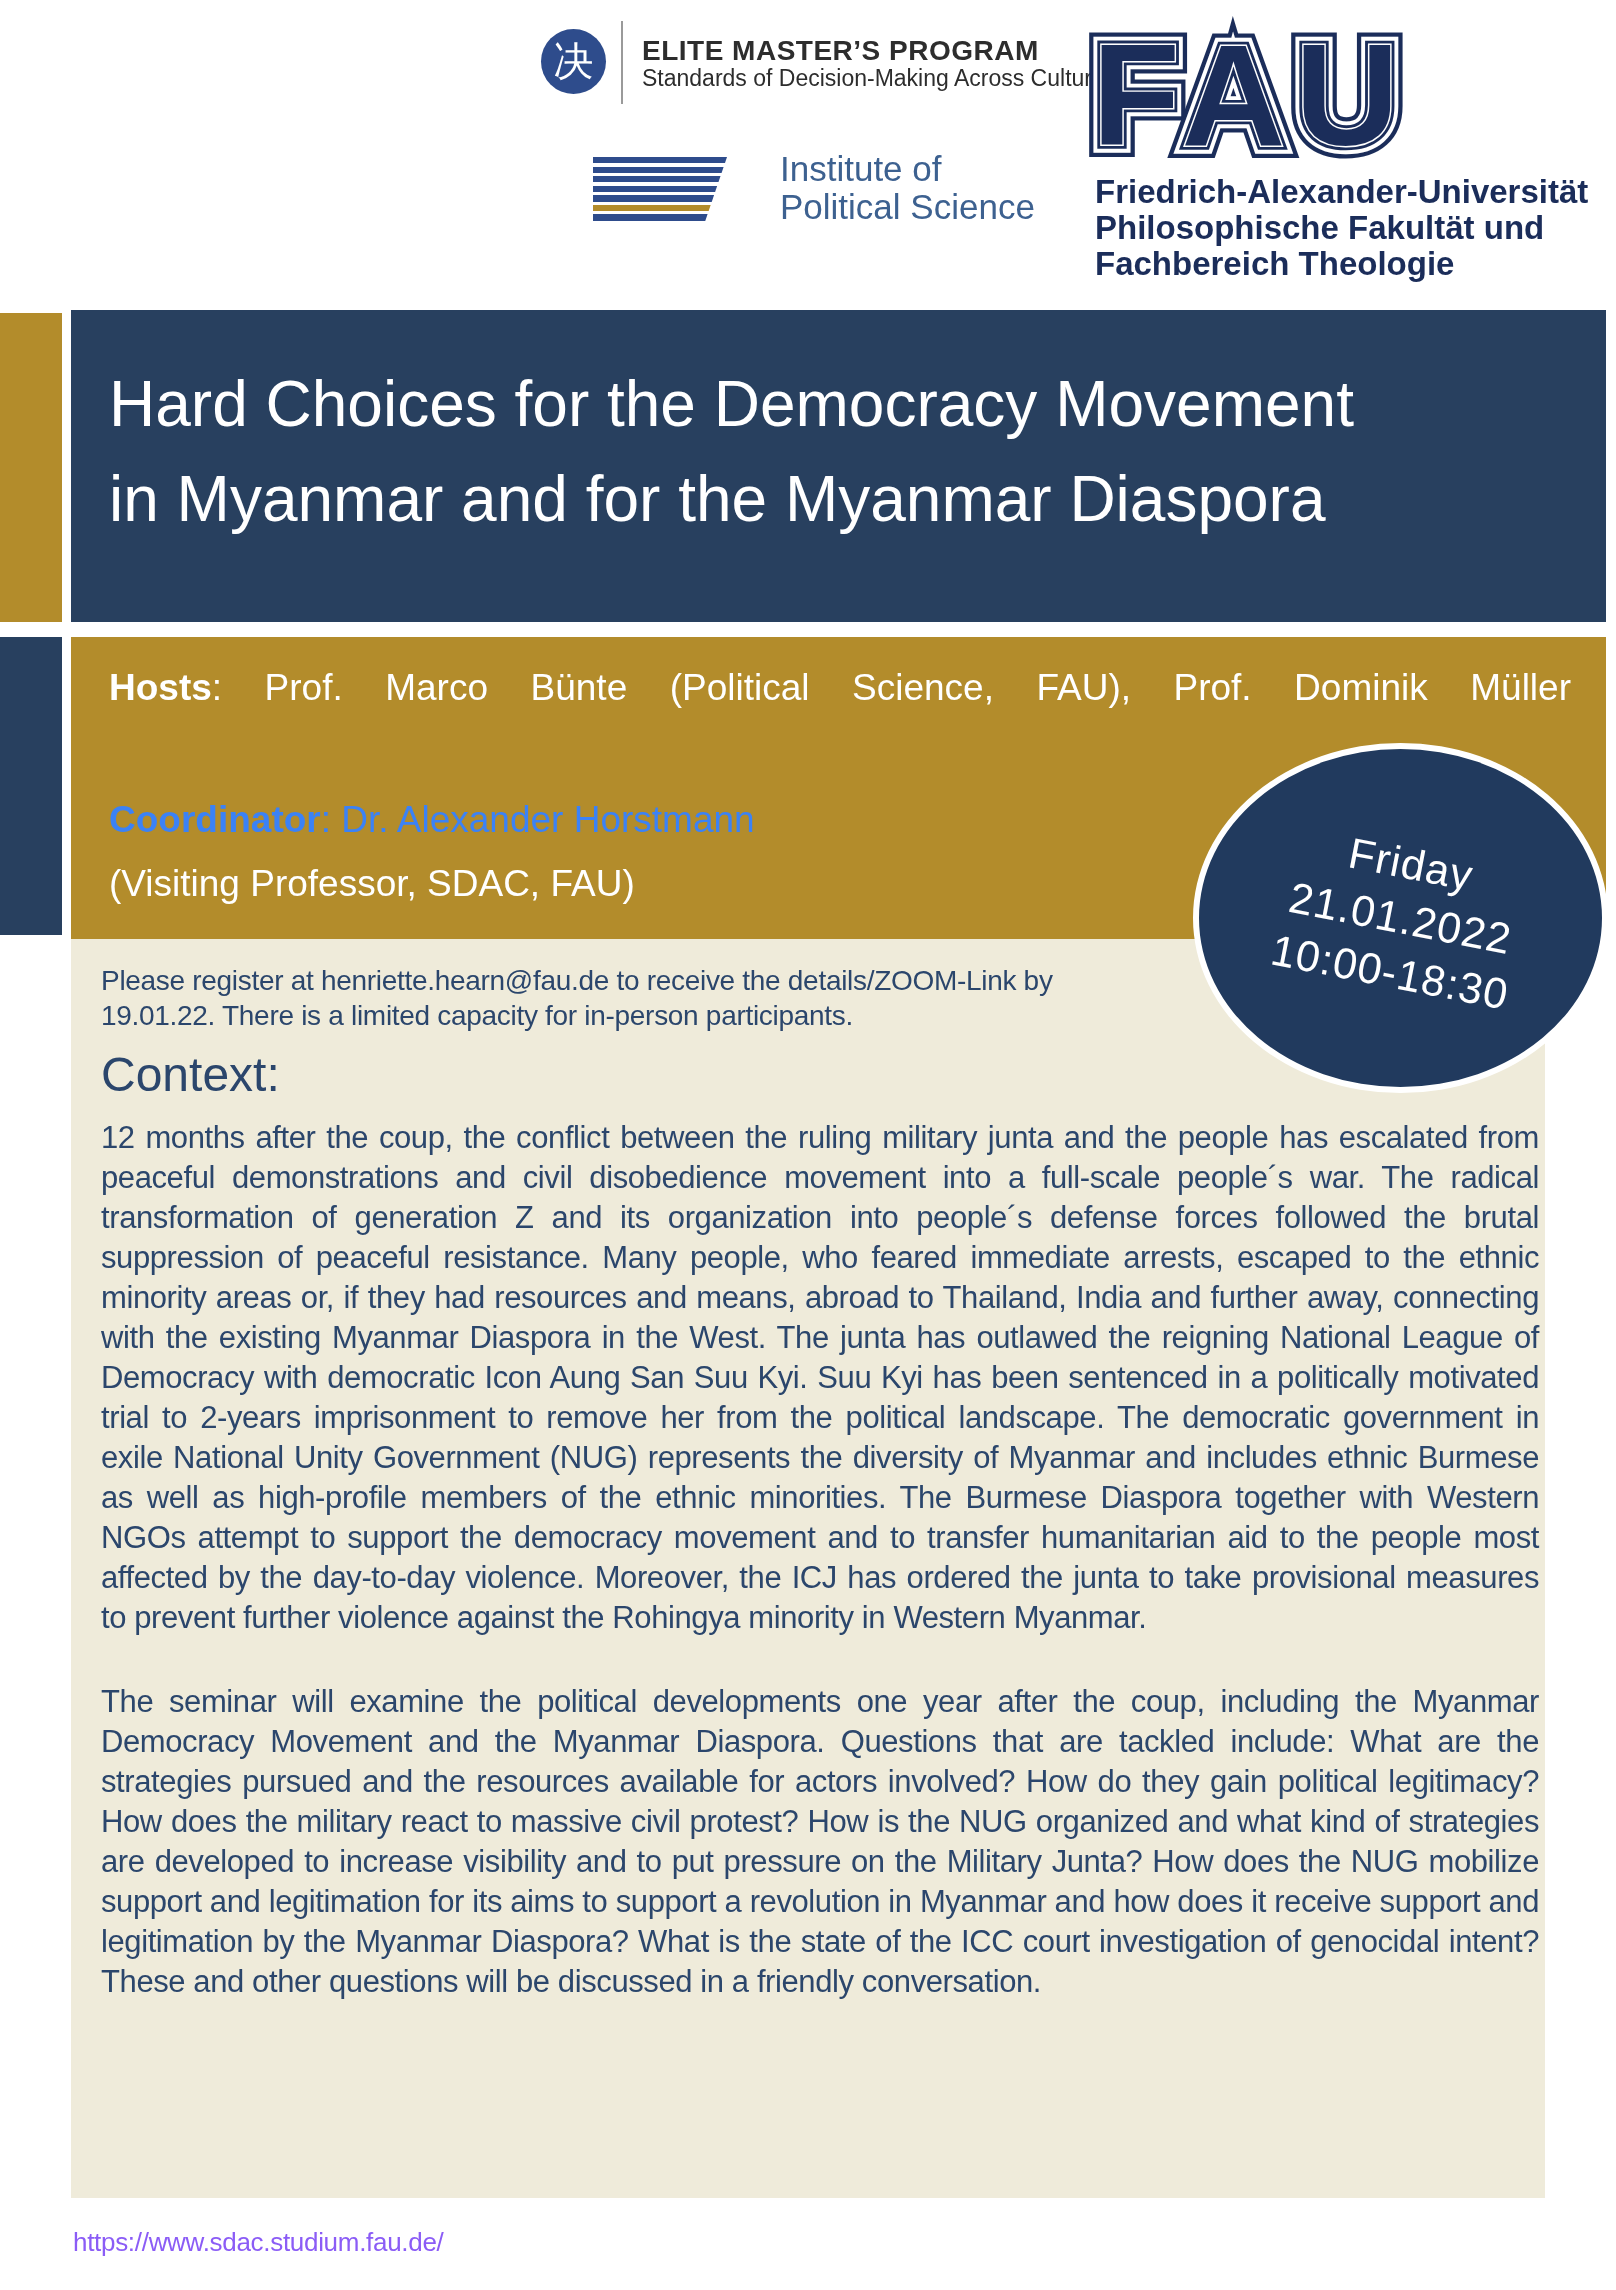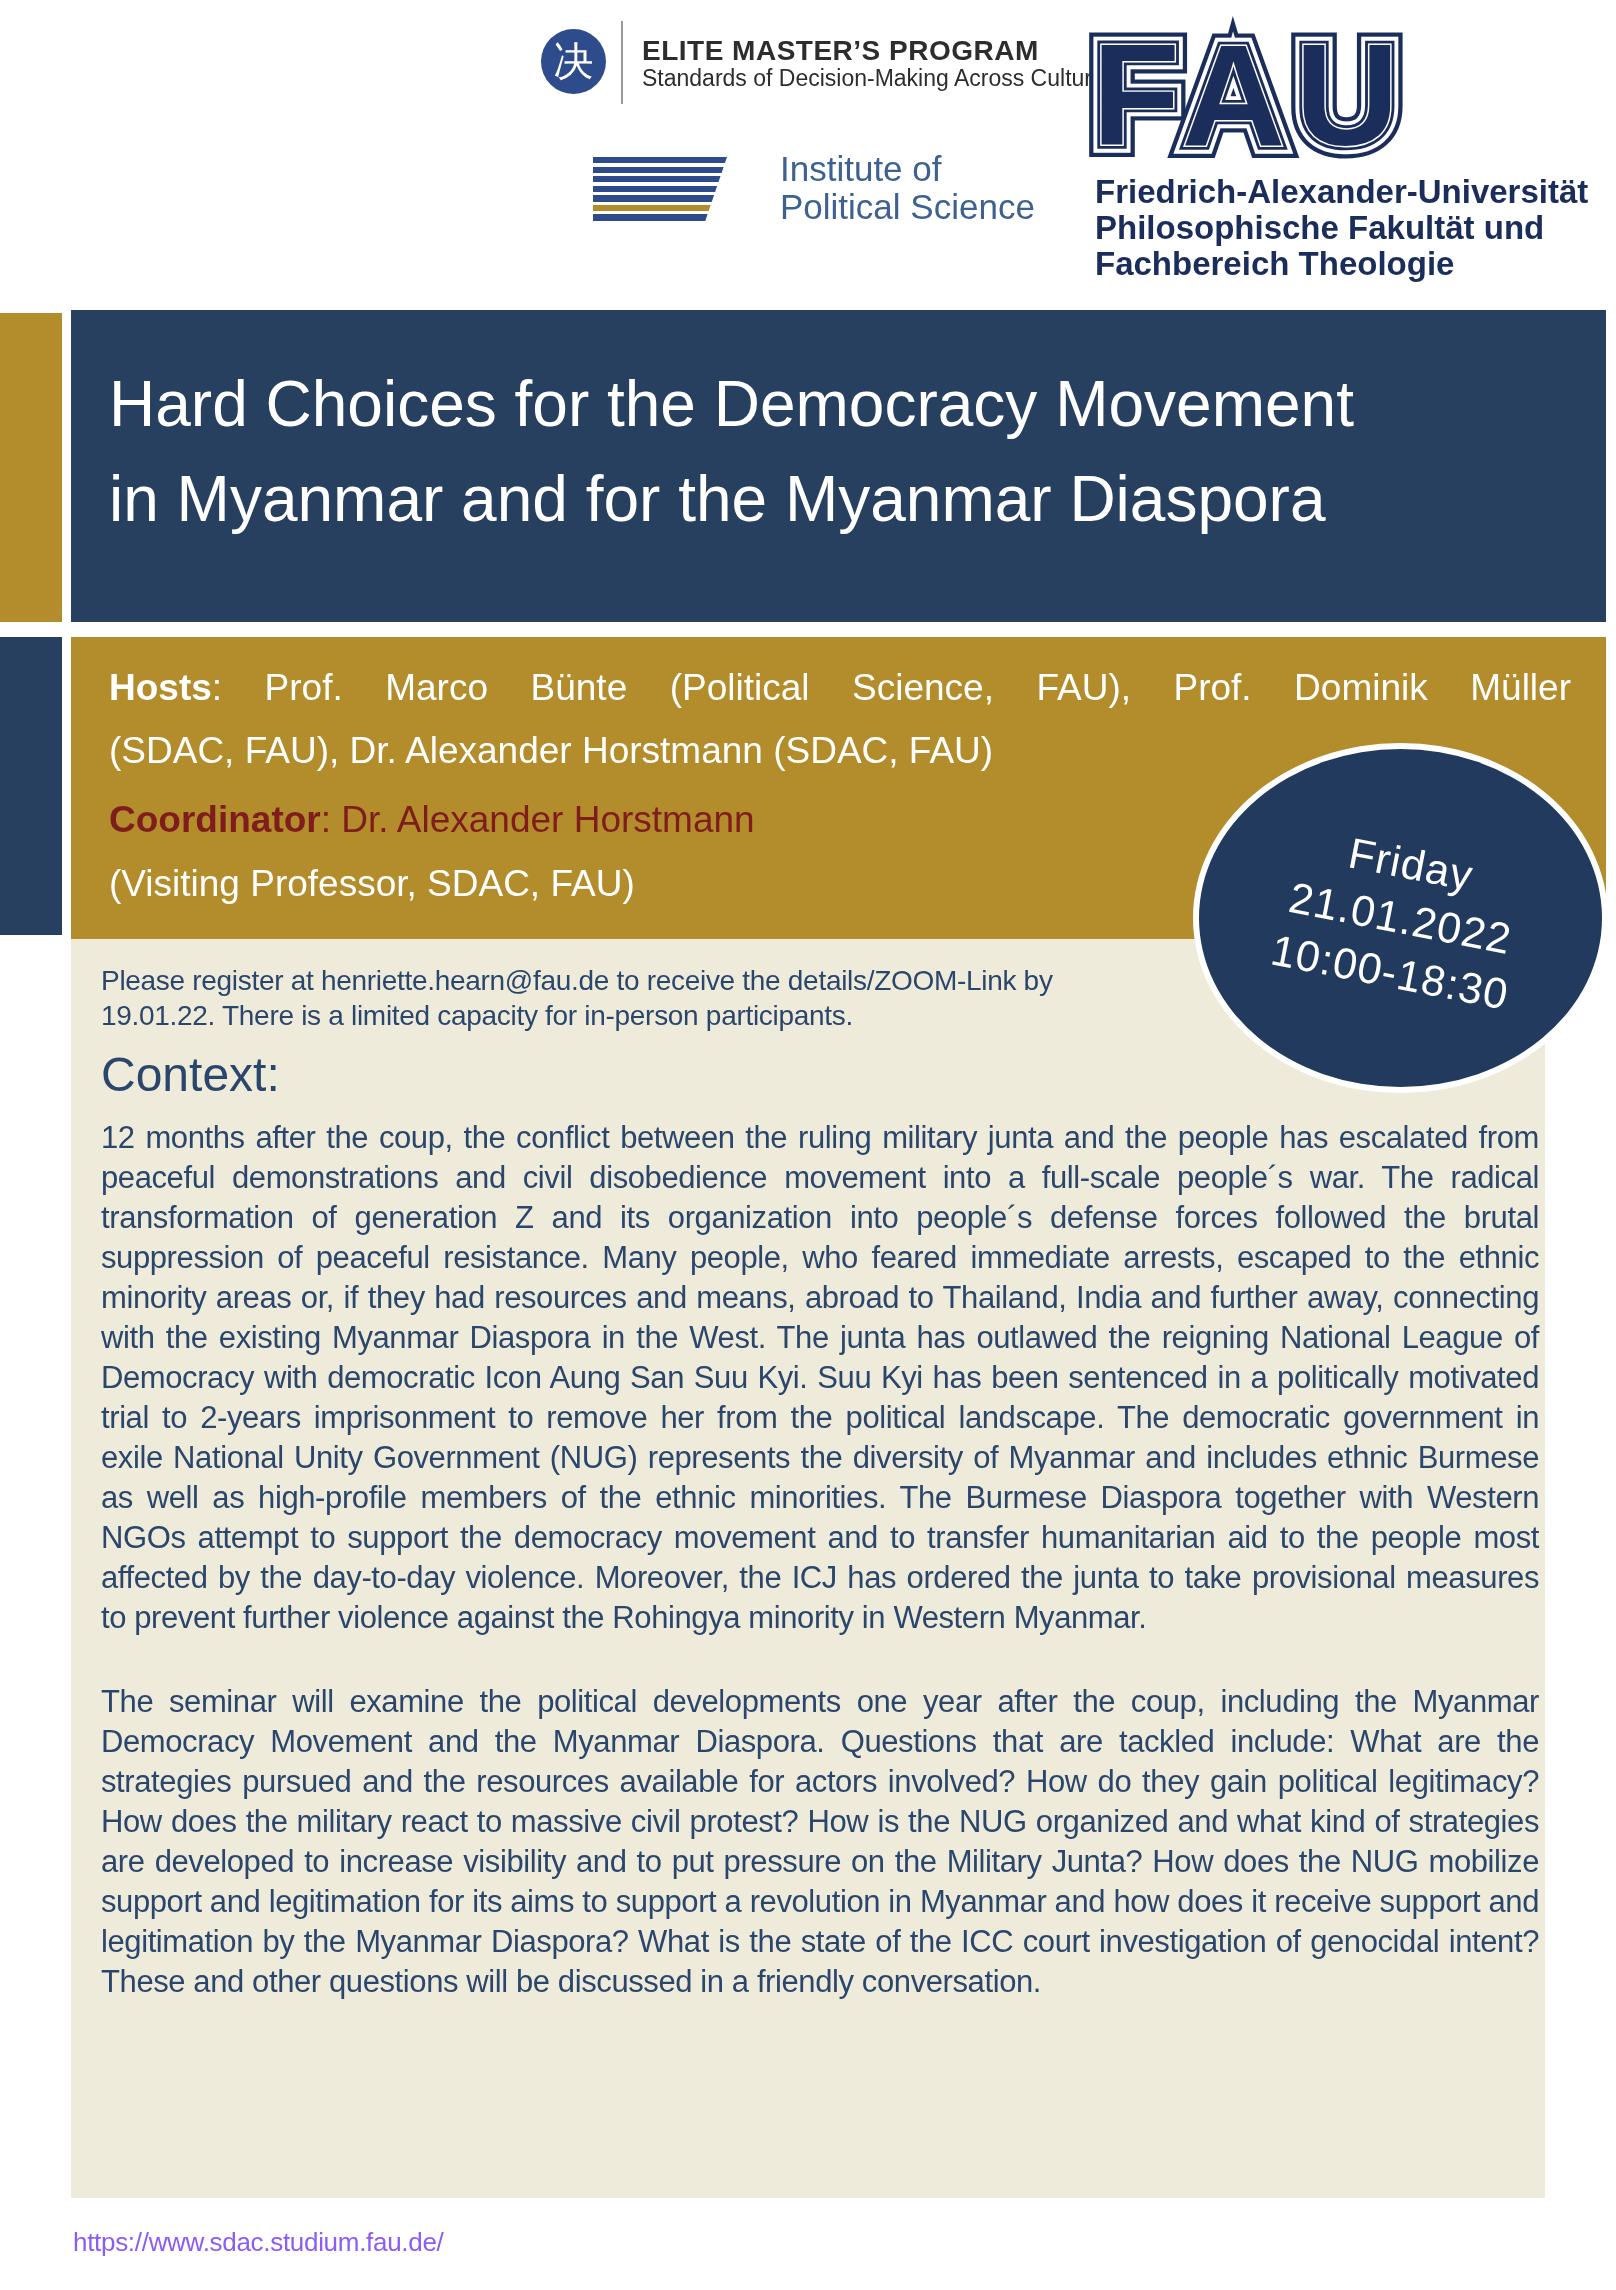--- a/index.html
+++ b/index.html
@@ -35,21 +35,21 @@
   .title-box{left:71px;top:310px;width:1535px;height:312px;background:#28405f;}
   .title-text{left:109px;top:357px;width:1441px;color:#ffffff;font-size:64px;line-height:95px;}
   .title-text span{display:block;white-space:nowrap;}
 
   
   .hosts-stripe{left:0;top:637px;width:62px;height:298px;background:#28405f;}
   .hosts-box{left:71px;top:637px;width:1535px;height:302px;background:#b38c2b;}
   .hosts-par{left:109px;top:656px;width:1462px;color:#ffffff;font-size:37px;line-height:63px;}
   .hosts-par .line{display:block;}
   .hosts-par .justify-last{text-align:justify;text-align-last:justify;}
-  .coordinator{left:109px;top:799px;color:#7f1d1d;font-size:37px;white-space:nowrap;}
+  .coordinator{left:109px;top:799px;color:#3b82f6;font-size:37px;white-space:nowrap;}
   .visiting{left:109px;top:863px;color:#ffffff;font-size:37px;white-space:nowrap;}
   .hosts-par b,.coordinator b{font-weight:bold;}
 
   
   .date-badge{
     left:1193px;top:743px;width:415px;height:350px;box-sizing:border-box;
     background:#213a5e;border:6.7px solid #ffffff;border-radius:50%;z-index:5;
   }
   .date-badge .rot{
     width:100%;height:100%;display:flex;align-items:center;justify-content:center;
@@ -117,21 +117,20 @@
   <div class="abs title-box"></div>
   <div class="abs title-text">
     <span>Hard Choices for the Democracy Movement</span>
     <span>in Myanmar and for the Myanmar Diaspora</span>
   </div>
 
   <div class="abs hosts-stripe"></div>
   <div class="abs hosts-box"></div>
   <div class="abs hosts-par">
     <span class="line justify-last"><b>Hosts</b><span>: Prof. Marco Bünte (Political Science, FAU), Prof. Dominik Müller</span></span>
-    <span class="line">(SDAC, FAU), Dr. Alexander Horstmann (SDAC, FAU)</span>
   </div>
   <div class="abs coordinator"><b>Coordinator</b><span>: Dr. Alexander Horstmann</span></div>
   <div class="abs visiting">(Visiting Professor, SDAC, FAU)</div>
 
   <div class="abs content-area"></div>
   <div class="abs register">
     <span>Please register at henriette.hearn@fau.de to receive the details/ZOOM-Link by</span>
     <span>19.01.22. There is a limited capacity for in-person participants.</span>
   </div>
   <h2 class="abs context-heading">Context:</h2>

